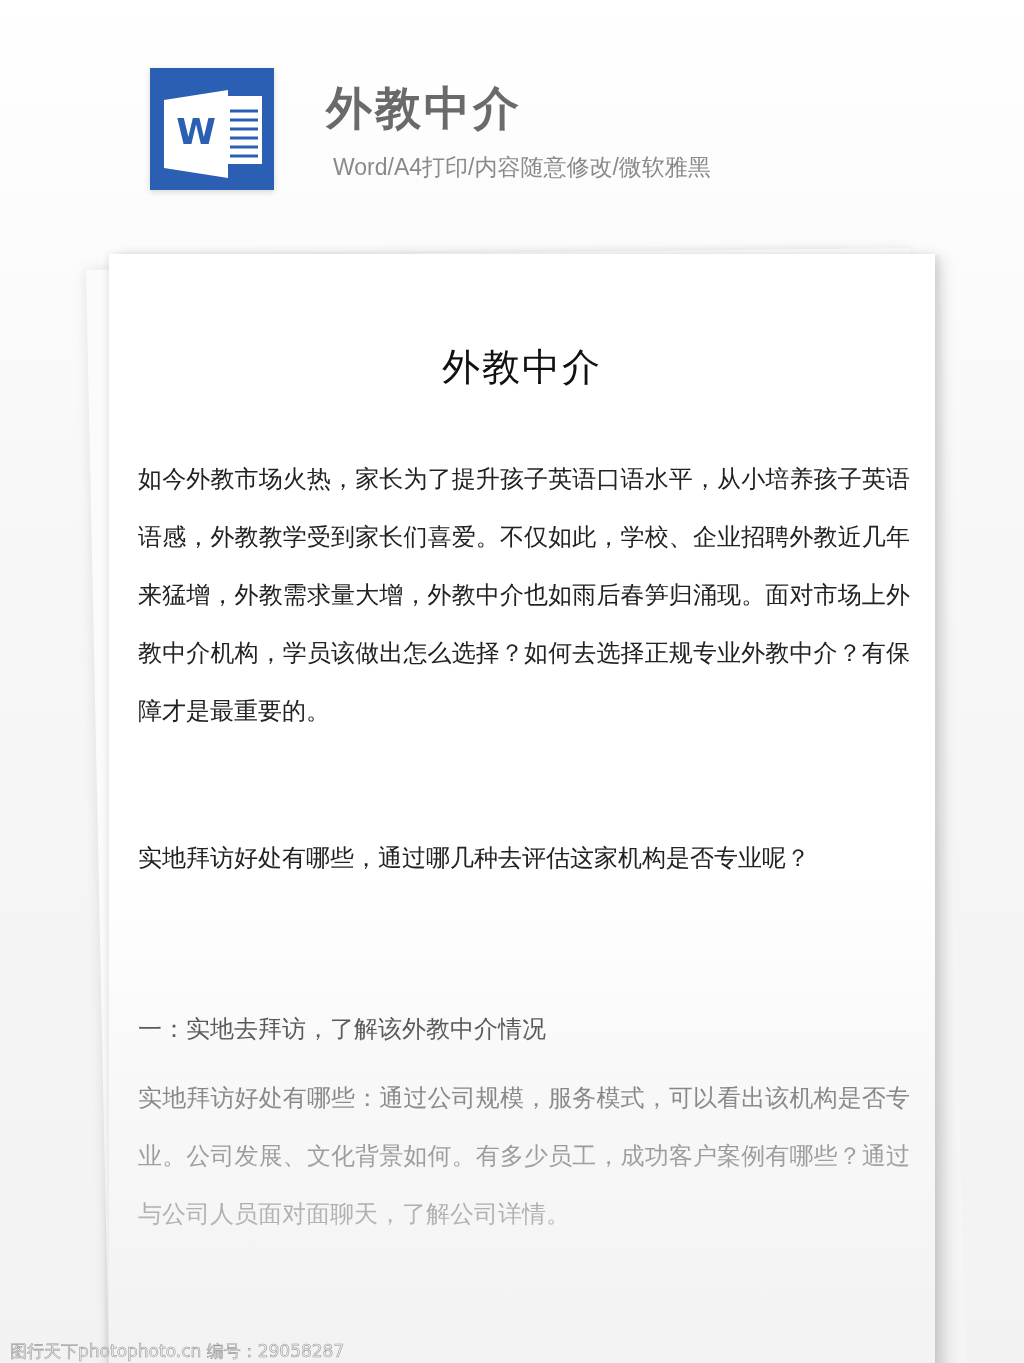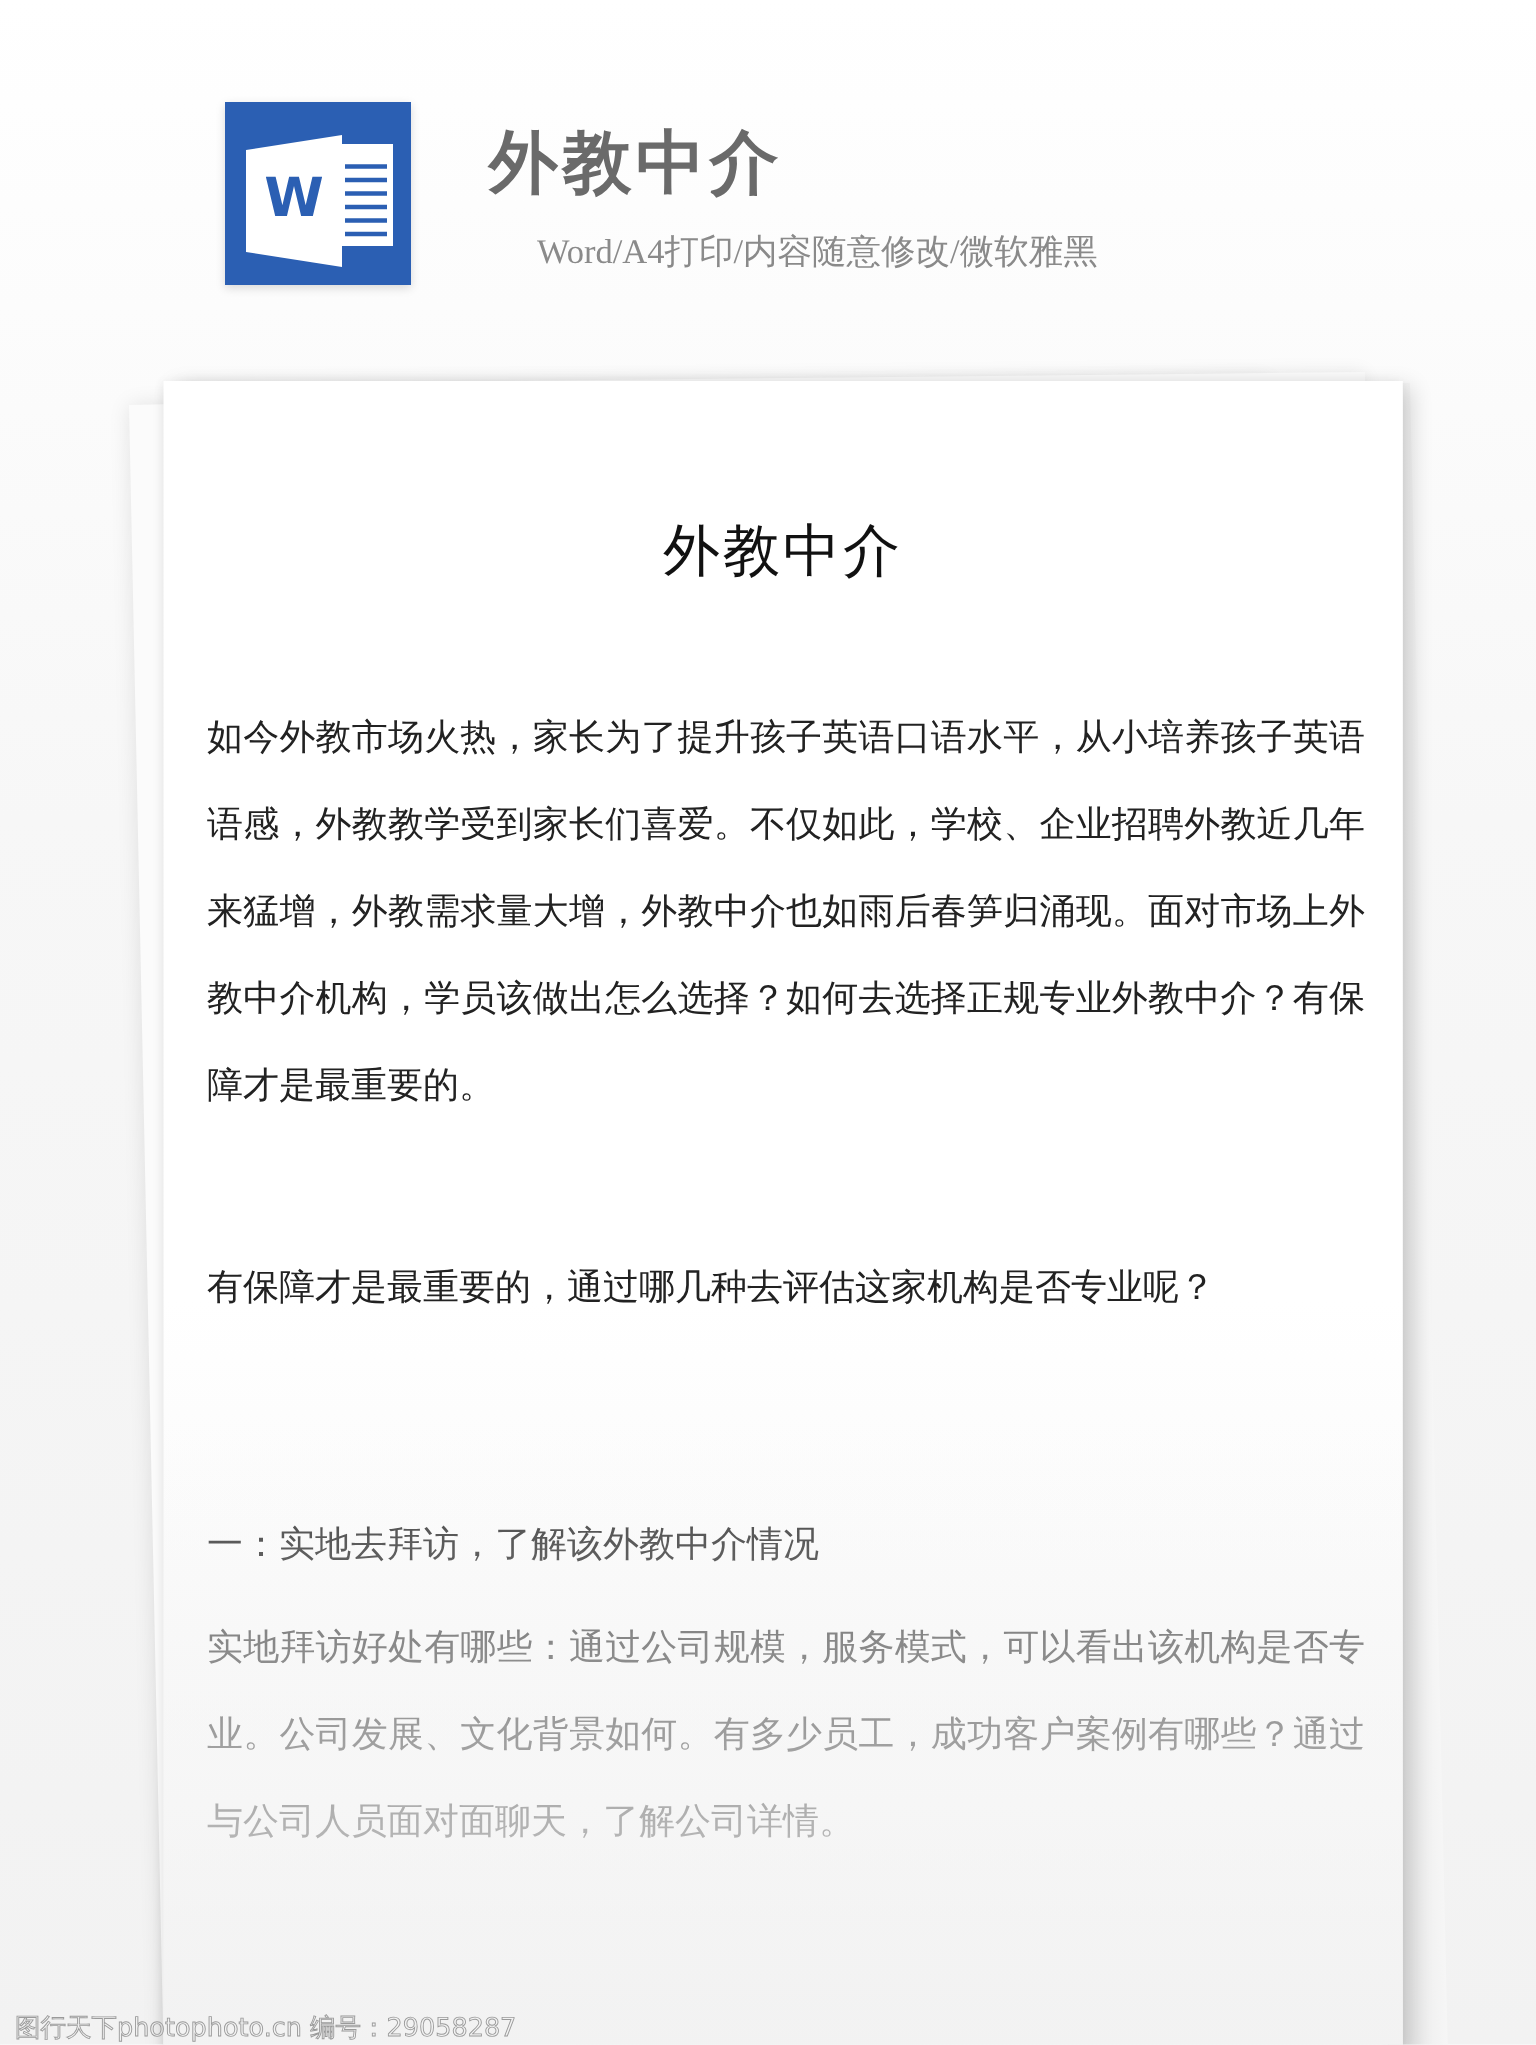--- a/index.html
+++ b/index.html
@@ -17,22 +17,21 @@
   }
   .word-icon svg { position: absolute; left: 0; top: 0; }
   .hdr-title {
     position: absolute; left: 326px; top: 78px;
     font-size: 46px; font-weight: bold; color: #6a6a6a; letter-spacing: 3px;
     font-family: "DejaVu Sans", sans-serif;
   }
   .hdr-sub {
     position: absolute; left: 333px; top: 152px;
     font-size: 23px; color: #8a8a8a;
-    font-family: Liberation Serif, serif;
-    margin-left: 25px;
+    font-family: Liberation Sans, sans-serif;
   }
   
   .paper-back1 {
     position: absolute; left: 86px; top: 270px; width: 760px; height: 1100px;
     background: #fbfbfb;
     transform: rotate(-1.2deg); transform-origin: top left;
     box-shadow: 0 0 14px rgba(0,0,0,0.10);
   }
   .paper-back2 {
     position: absolute; left: 120px; top: 248px; width: 790px; height: 1120px;
@@ -54,21 +53,21 @@
     position: absolute; left: 0; width: 826px; top: 88px; text-align: center;
     font-family: "DejaVu Serif", "Liberation Serif", serif;
     font-size: 38px; color: #111; letter-spacing: 2px;
   }
   .para {
     position: absolute; left: 29px; width: 772px;
     font-family: "DejaVu Serif", "Liberation Serif", serif;
     font-size: 24px; color: #222; line-height: 58px;
     text-align: justify; text-align-last: left;
   }
-  .p1 { top: 208px; }
+  .p1 { top: 196px; }
   .p2 { top: 575px; }
   .p3 { top: 760px; line-height: 30px; color: #3a3a3a; }
   .p4 { top: 815px; color: #555; }
   .fade {
     position: absolute; left: 0; right: 0; bottom: 0; height: 420px;
     background: linear-gradient(rgba(255,255,255,0) 0%, rgba(246,246,246,0.55) 60%, rgba(242,242,242,0.9) 100%);
     pointer-events: none;
   }
   .watermark {
     position: absolute; left: 10px; top: 1340px;
@@ -98,19 +97,19 @@
 <div class="hdr-title">外教中介</div>
 <div class="hdr-sub">Word/A4打印/内容随意修改/微软雅黑</div>
 
 <div class="paper-back1"></div>
 <div class="paper-back2"></div>
 <div class="paper-back3"></div>
 
 <div class="paper">
   <div class="doc-title">外教中介</div>
   <div class="para p1">如今外教市场火热，家长为了提升孩子英语口语水平，从小培养孩子英语语感，外教教学受到家长们喜爱。不仅如此，学校、企业招聘外教近几年来猛增，外教需求量大增，外教中介也如雨后春笋归涌现。面对市场上外教中介机构，学员该做出怎么选择？如何去选择正规专业外教中介？有保障才是最重要的。</div>
-  <div class="para p2">有保障才是最重要的，通过哪几种去评估这家机构是否专业呢？</div>
+  <div class="para p2">实地拜访好处有哪些，通过哪几种去评估这家机构是否专业呢？</div>
   <div class="para p3" style="top:760px;">一：实地去拜访，了解该外教中介情况</div>
   <div class="para p4">实地拜访好处有哪些：通过公司规模，服务模式，可以看出该机构是否专业。公司发展、文化背景如何。有多少员工，成功客户案例有哪些？通过与公司人员面对面聊天，了解公司详情。</div>
   <div class="fade"></div>
 </div>
 
 <div class="watermark">图行天下photophoto.cn  编号：29058287</div>
 
 </body></html>

